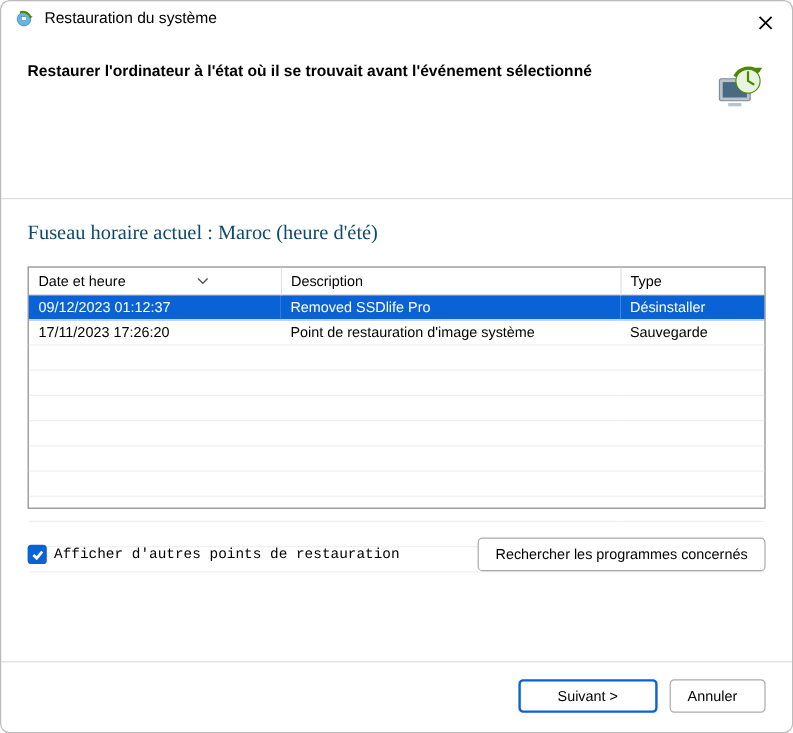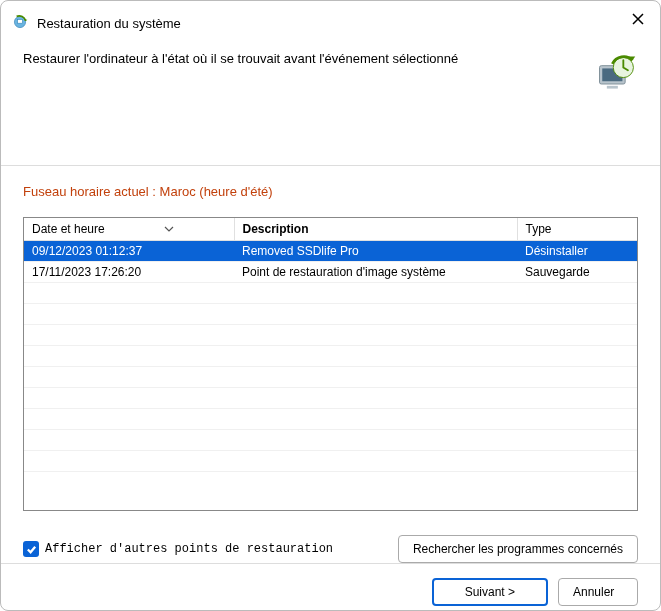--- a/index.html
+++ b/index.html
@@ -11,21 +11,21 @@
     width: 661px;
     height: 611px;
     overflow: hidden;
     border: 1px solid #bbb;
     border-radius: 8px;
     display: flex;
     flex-direction: column;
   }
   .titlebar {
     display: flex;
-    align-items: flex-end;
+    align-items: flex-start;
     padding: 6px 10px 4px 10px;
     height: 34px;
   }
   .titlebar .icon {
     width: 18px; height: 18px;
     margin-right: 8px;
     flex-shrink: 0;
   }
   .titlebar .title {
     font-size: 13px;
@@ -39,47 +39,48 @@
   }
   .titlebar .close svg { width: 14px; height: 14px; stroke: #000; stroke-width: 1.5; }
   .header {
     padding: 16px 22px 10px 22px;
     display: flex;
     align-items: flex-start;
     justify-content: space-between;
   }
   .header .headline {
     font-size: 13px;
-    font-weight: normal;
+    font-weight: bold;
     color: #000;
     max-width: 520px;
   }
   .header .bigicon {
     width: 44px; height: 44px;
     flex-shrink: 0;
   }
   .divider {
     border-top: 1px solid #ddd;
     margin-top: 60px;
   }
   .content {
     padding: 18px 22px 0 22px;
     flex: 1;
     display: flex;
     flex-direction: column;
   }
   .tzline {
-    font-size: 13px;
-    color: #c2410c;
+    font-size: 17px;
+    color: #0c4a6e;
     margin-bottom: 18px;
+    font-family: Liberation Serif, serif;
   }
   .table-wrap {
     border: 1px solid #888;
     background: #fff;
-    height: 294px;
+    height: 202px;
   }
   table {
     width: 100%;
     border-collapse: collapse;
     font-size: 12px;
   }
   thead th {
     background: #fff;
     text-align: left;
     font-weight: normal;
@@ -103,21 +104,21 @@
   }
   tbody tr.selected td {
     background: #0a63d6;
     color: #fff;
     margin-top: 48px;
   }
   tbody tr.empty td {
     height: 20px;
   }
   .col-date { width: 210px; }
-  .col-desc { width: auto; font-weight: bold; }
+  .col-desc { width: auto; }
   .col-type { width: 120px; }
   .below-table {
     display: flex;
     justify-content: space-between;
     align-items: center;
     margin-top: 24px;
   }
   .checkbox-wrap {
     display: flex;
     align-items: center;

